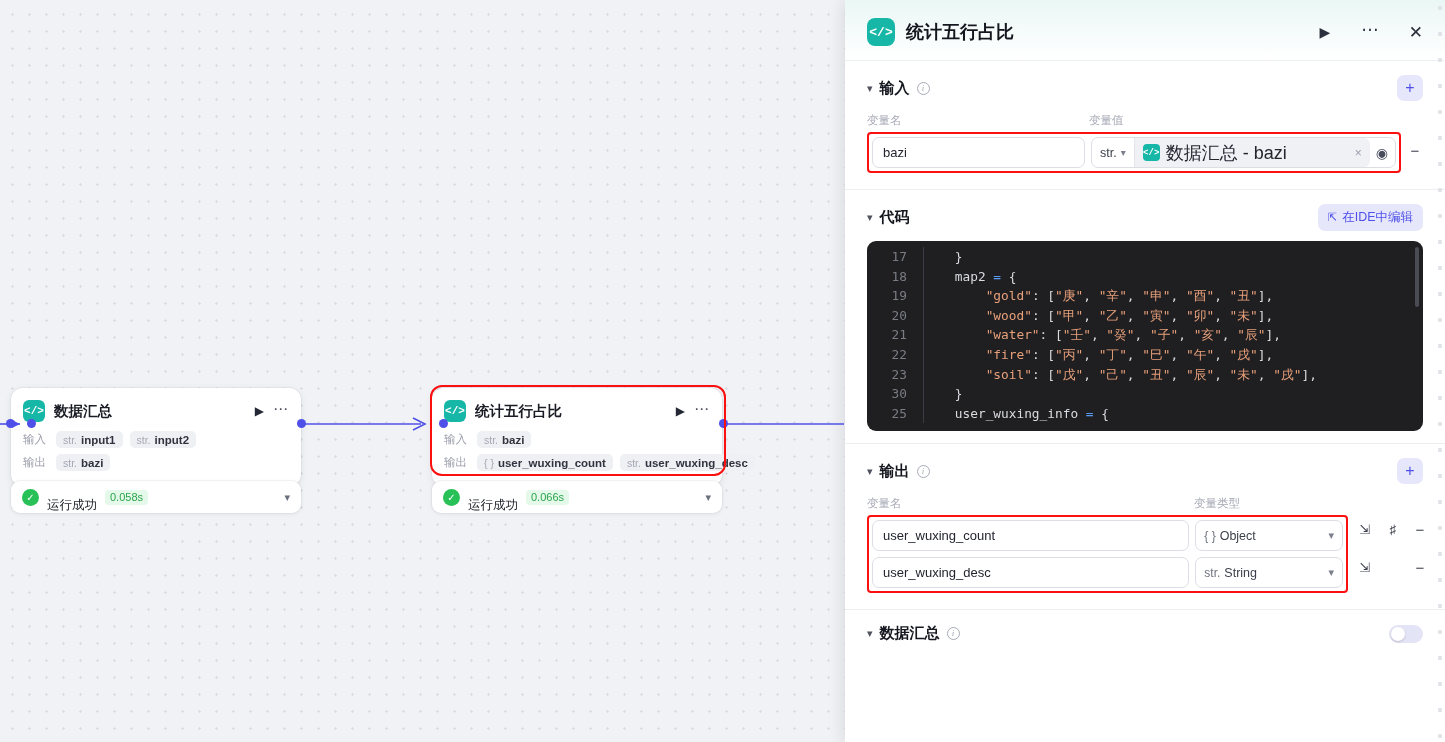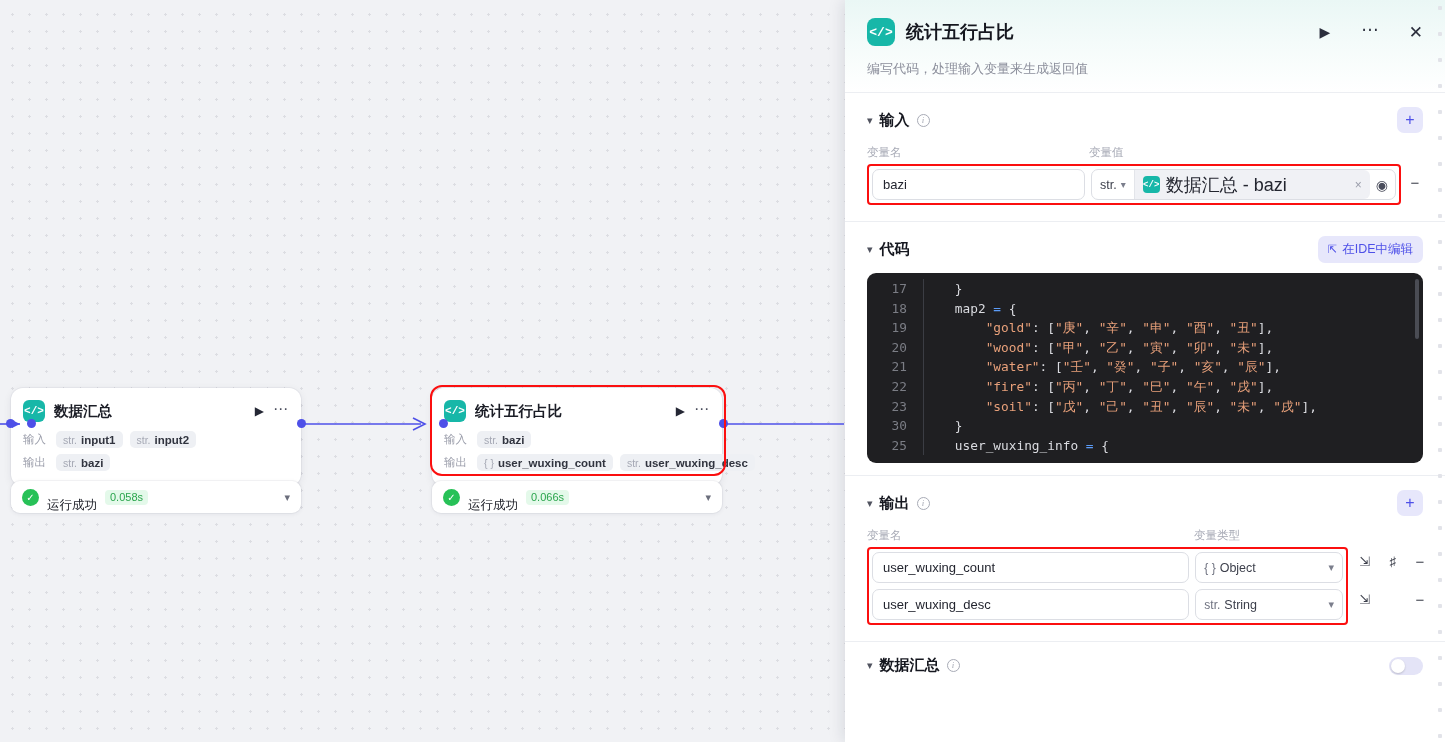--- a/index.html
+++ b/index.html
@@ -336,21 +336,20 @@
 <div id="panel">
 
   <div class="panel-head">
     <div class="ph-row">
       <div class="ph-icon">&lt;/&gt;</div>
       <div class="ph-title">统计五行占比</div>
       <div class="ph-btn ph-play">▶</div>
       <div class="ph-btn ph-dots">⋯</div>
       <div class="ph-btn ph-close">✕</div>
     </div>
-    <div class="ph-sub">编写代码，处理输入变量来生成返回值</div>
   </div>
 
   <div class="panel-body">
 
     <div class="sec">
       <div class="sec-head">
         <span class="chev">▾</span>
         <span class="sec-title">输入</span>
         <span class="info-i">i</span>
         <span class="sec-spacer"></span>

